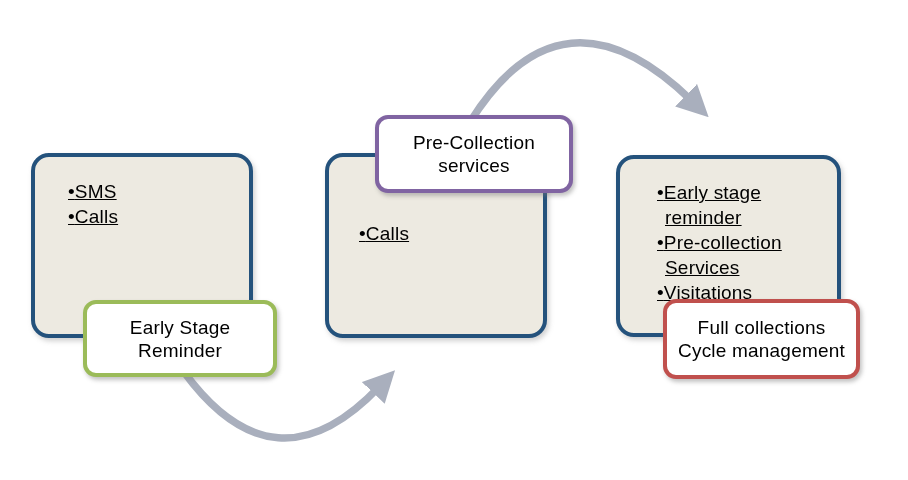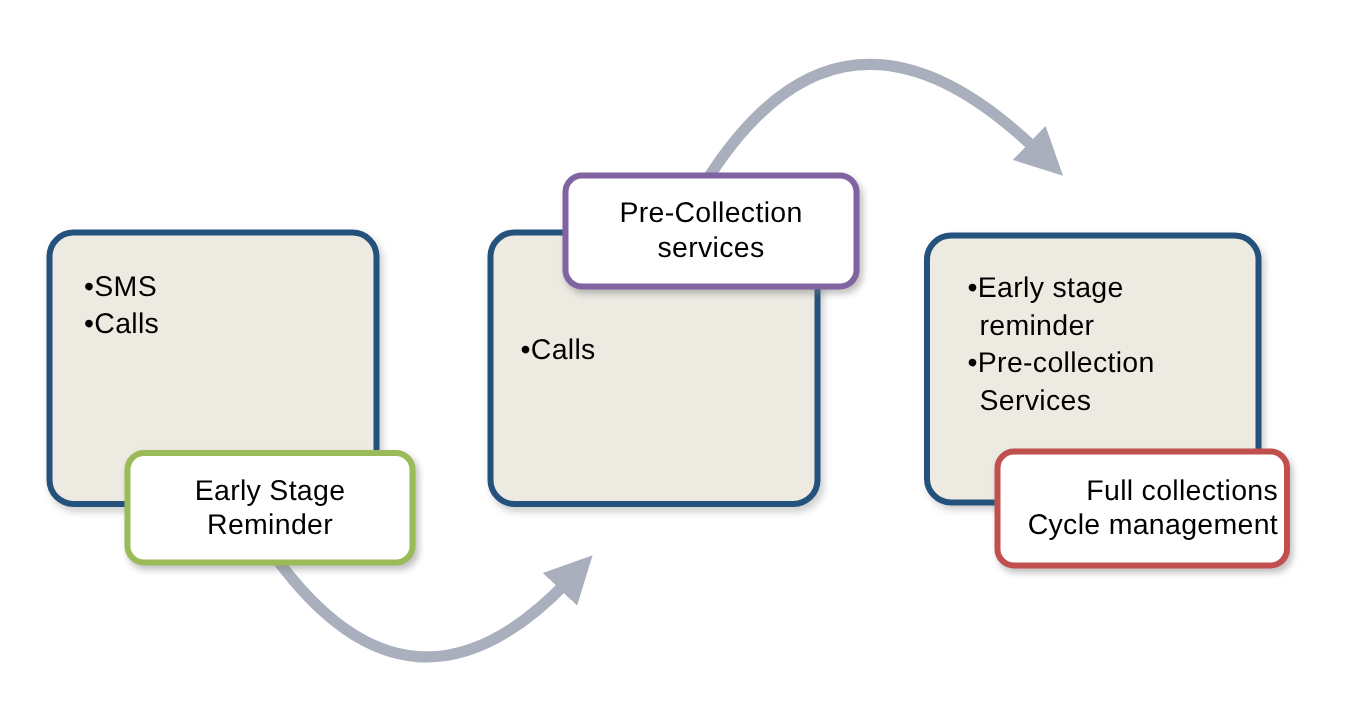--- a/index.html
+++ b/index.html
@@ -14,21 +14,21 @@
   }
   .bigbox {
     position: absolute;
     box-sizing: border-box;
     background: var(--box-fill, #EDEAE1);
     border: 4px solid var(--box-border, #24527C);
     border-radius: 18px;
     z-index: 1;
     box-shadow: 2px 3px 5px rgba(120,120,120,0.35);
   }
-  .bigbox .items { position: absolute; left: 0; right: 0; top: 0; }
+  .bigbox .items { position: absolute; left: 12px; right: 0; top: 0; text-decoration: underline; }
   .item {
     font-size: 19px;
     line-height: 25px;
     padding-left: 8px;
     text-indent: -8px;
     letter-spacing: 0.2px;
   }
   .item::before { content: "\2022"; }
   .b1 { left: 31px; top: 153px; width: 222px; height: 185px; }
   .b1 .items { padding: 22px 10px 0 21px; }
@@ -52,21 +52,21 @@
     justify-content: center;
     text-align: center;
     font-size: 19px;
     line-height: 23px;
     letter-spacing: 0.2px;
     box-shadow: 2px 3px 4px rgba(120,120,120,0.45);
     padding: 0 4px;
   }
   .label-green { left: 83px; top: 300px; width: 194px; height: 77px; border: 4px solid var(--label-green, #9BBB59); }
   .label-purple { left: 375px; top: 115px; width: 198px; height: 78px; border: 4px solid var(--label-purple, #8064A2); }
-  .label-red { left: 663px; top: 299px; width: 197px; height: 80px; border: 4px solid var(--label-red, #C0504D); text-align: right; }
+  .label-red { left: 663px; top: 299px; width: 197px; height: 80px; border: 4px solid var(--label-red, #C0504D); }
 </style>
 </head>
 <body>
 
 <div class="canvas">
 
   <div class="bigbox b1">
     <div class="items">
       <div class="item">SMS</div>
       <div class="item">Calls</div>
@@ -76,20 +76,21 @@
   <div class="bigbox b2">
     <div class="items">
       <div class="item">Calls</div>
     </div>
   </div>
 
   <div class="bigbox b3">
     <div class="items">
       <div class="item">Early stage reminder</div>
       <div class="item">Pre-collection Services</div>
+      <div class="item">Visitations</div>
     </div>
   </div>
 
   <svg class="arrows" width="908" height="480" viewBox="0 0 908 480" aria-hidden="true">
     <defs>
       <marker id="ah" markerUnits="strokeWidth" markerWidth="4.2" markerHeight="4.2" refX="1.1" refY="2.1" orient="auto">
         <path d="M0,0 L4.2,2.1 L0,4.2 z" fill="currentColor"></path>
       </marker>
     </defs>
     <path d="M 184 372 Q 275 496 379 387" fill="none" stroke="currentColor" stroke-width="7.5" marker-end="url(#ah)"></path>

